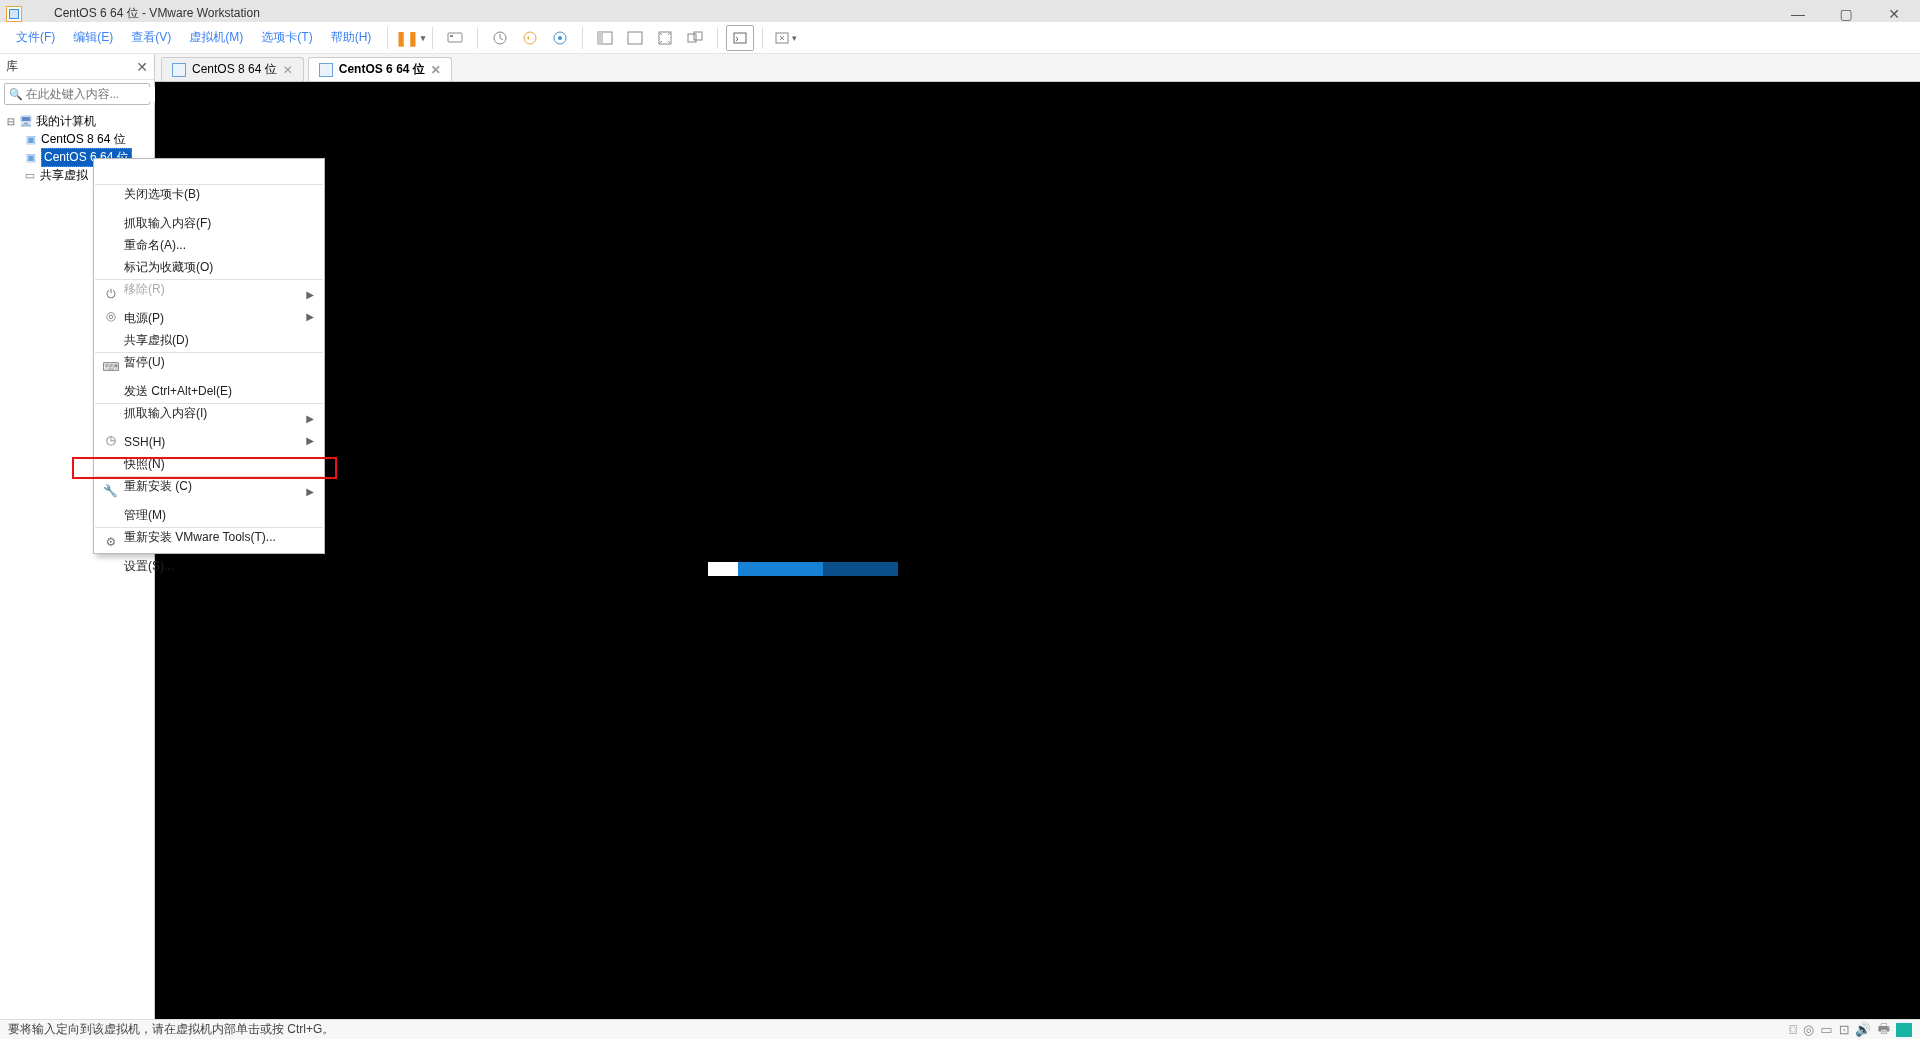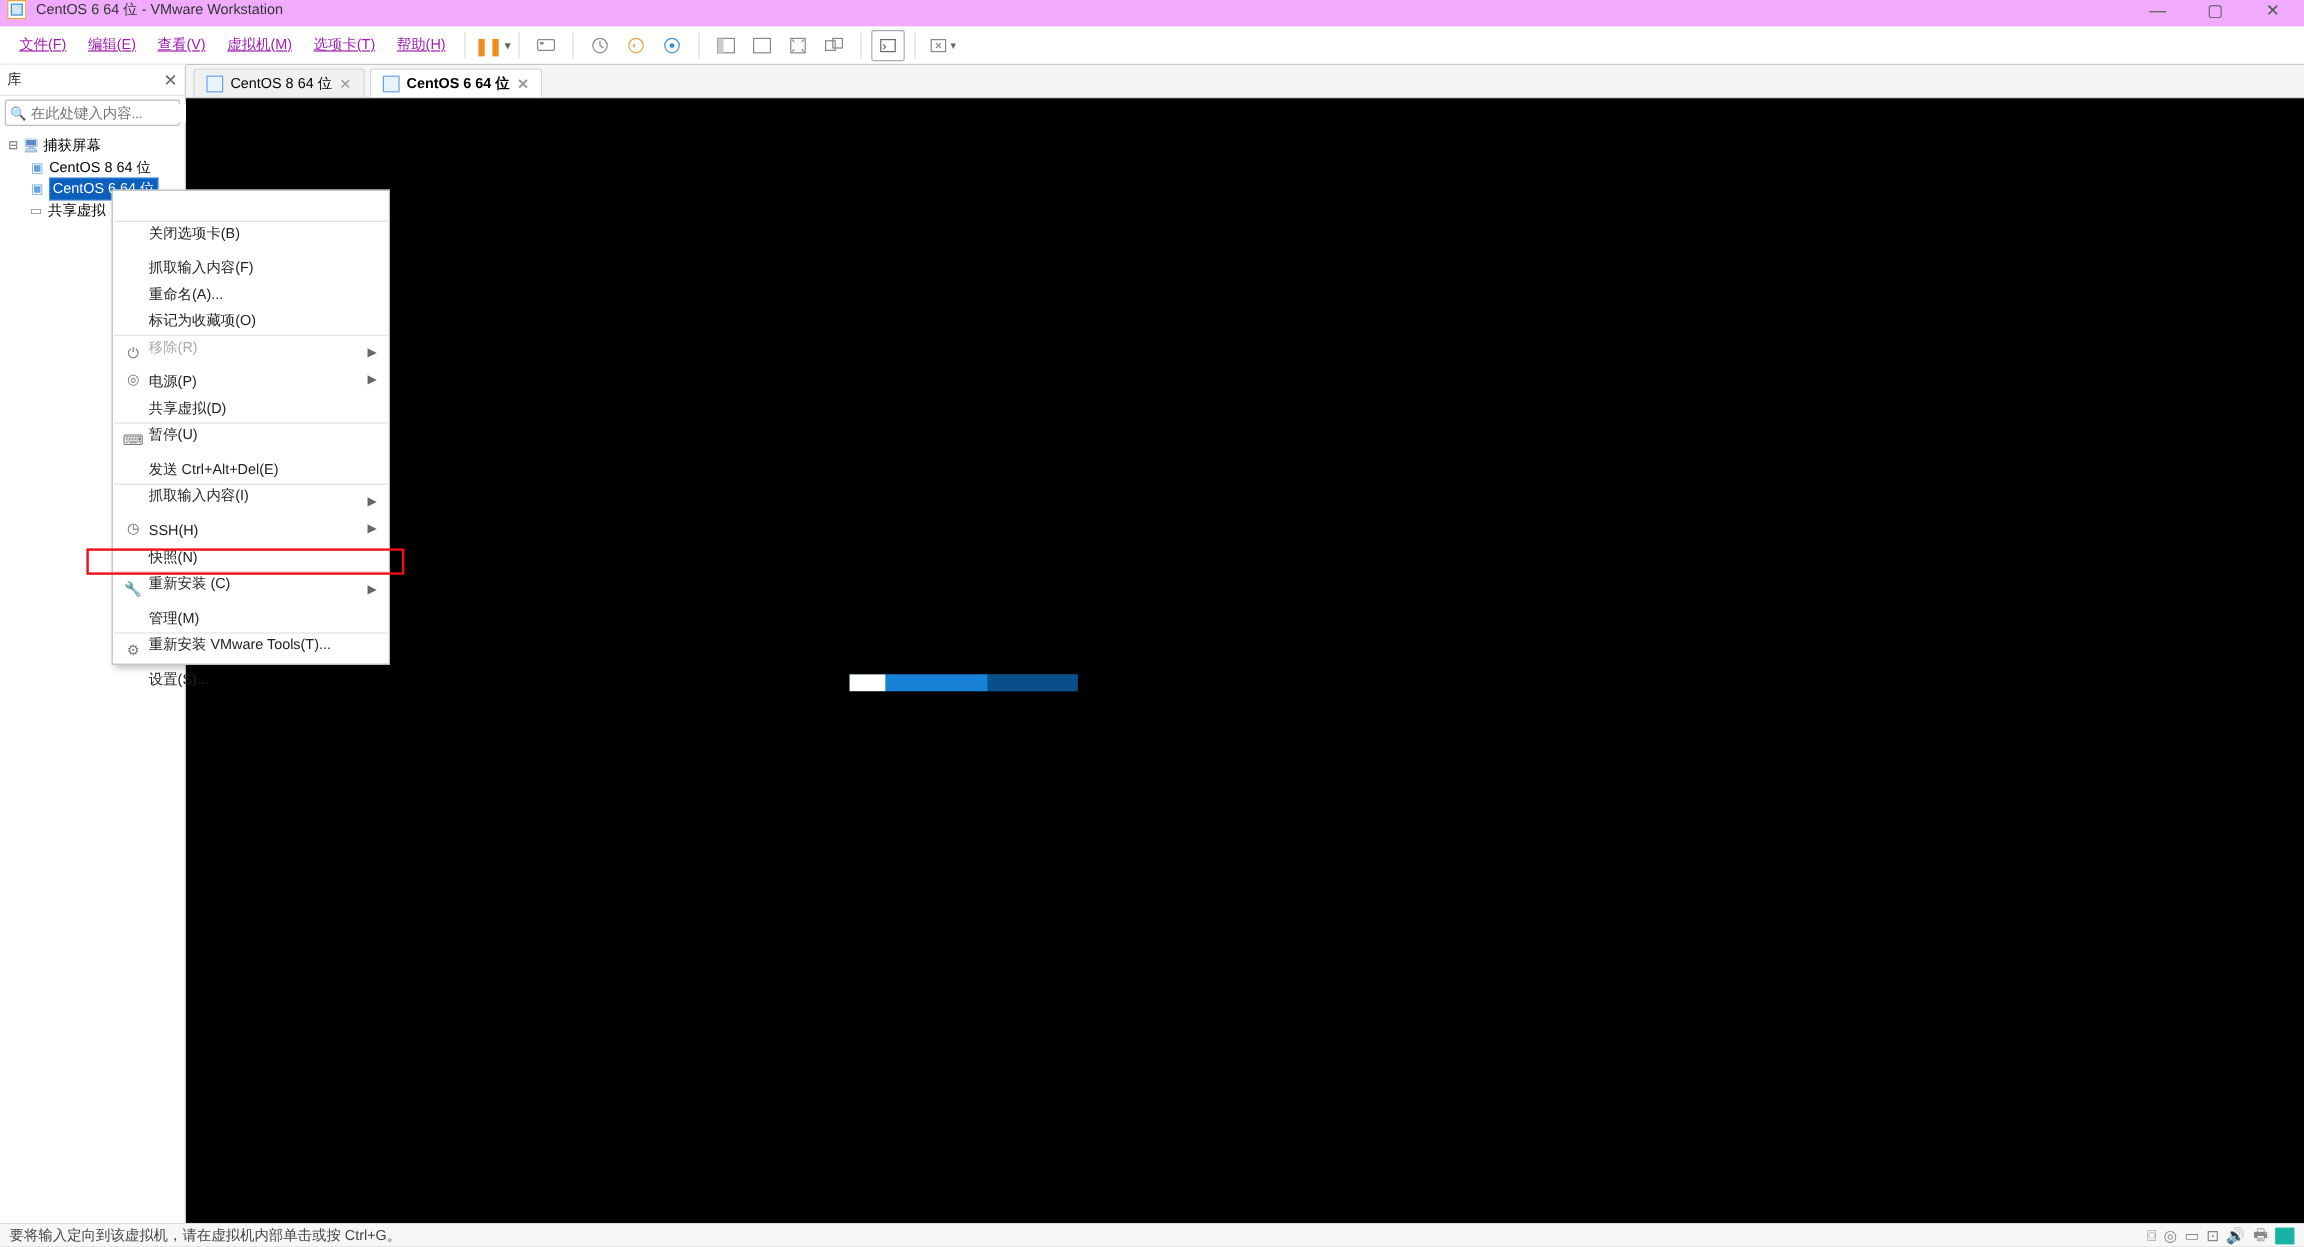--- a/index.html
+++ b/index.html
@@ -1,28 +1,28 @@
 <!DOCTYPE html>
 <html><head>
 <meta charset="utf-8">
 <style>
 * { margin: 0; padding: 0; box-sizing: border-box; font-family: "Microsoft YaHei", "Segoe UI", sans-serif; }
 body { width: 1920px; height: 1039px; overflow: hidden; background: #fff; font-size: 12px; position: relative; }
 
 
-.titlebar { height: 22px; display: flex; align-items: flex-start; padding: 0 6px; background: #f0abfc; }
+.titlebar { height: 22px; display: flex; align-items: flex-end; padding: 0 6px; background: #e5e5e5; gap: 24px; }
 .titlebar .app-icon { width: 16px; height: 16px; border: 1px solid #e8a33d; background: #fff; position: relative; margin-right: 8px; }
 .titlebar .app-icon::after { content:""; position:absolute; inset:2px; border:1px solid #3b8fd6; background:#cfe6f7; }
 .titlebar .title { color: #333; }
 .titlebar .win-controls { margin-left: auto; display: flex; gap: 24px; padding-right: 8px; }
 .titlebar .win-controls span { width: 24px; text-align:center; color:#555; cursor: default; font-size: 14px; }
 
 
 .menubar { height: 32px; display: flex; align-items: center; gap: 2px; padding: 0 8px; border-bottom: 1px solid #e5e5e5; }
-.menubar .menu-item { padding: 4px 8px; color: #a21caf; text-decoration: underline; }
+.menubar .menu-item { padding: 4px 8px; color: #3b82f6; }
 .menubar .sep { width: 1px; height: 22px; background: #ddd; margin: 0 6px; }
 .menubar .tbtn { width: 28px; height: 26px; display:flex; align-items:center; justify-content:center; color:#666; border-radius:2px; }
 .menubar .tbtn.orange { color:#f08b1d; font-weight:bold; font-size:14px; }
 .menubar .tbtn .drop { font-size:9px; margin-left:2px; color:#666; }
 
 
 .main { display: flex; height: calc(100% - 22px - 32px - 20px); }
 
 
 .sidebar { width: 155px; border-right: 1px solid #ccc; display:flex; flex-direction:column; background:#fff; }
@@ -173,21 +173,21 @@
     </div>
     <div class="sidebar-search">
       <span class="mag">🔍</span>
       <input placeholder="在此处键入内容..." style="">
       <span class="drop">▼</span>
     </div>
     <div class="tree">
       <div class="tree-row">
         <span class="toggle">⊟</span>
         <span class="ficon pc-icon">🖥</span>
-        <span class="label">捕获屏幕</span>
+        <span class="label">我的计算机</span>
       </div>
       <div class="tree-row indent1">
         <span class="ficon vm-icon">▣</span>
         <span class="label">CentOS 8 64 位</span>
       </div>
       <div class="tree-row indent1 selected">
         <span class="ficon vm-icon">▣</span>
         <span class="label">CentOS 6 64 位</span>
       </div>
       <div class="tree-row indent1b">

